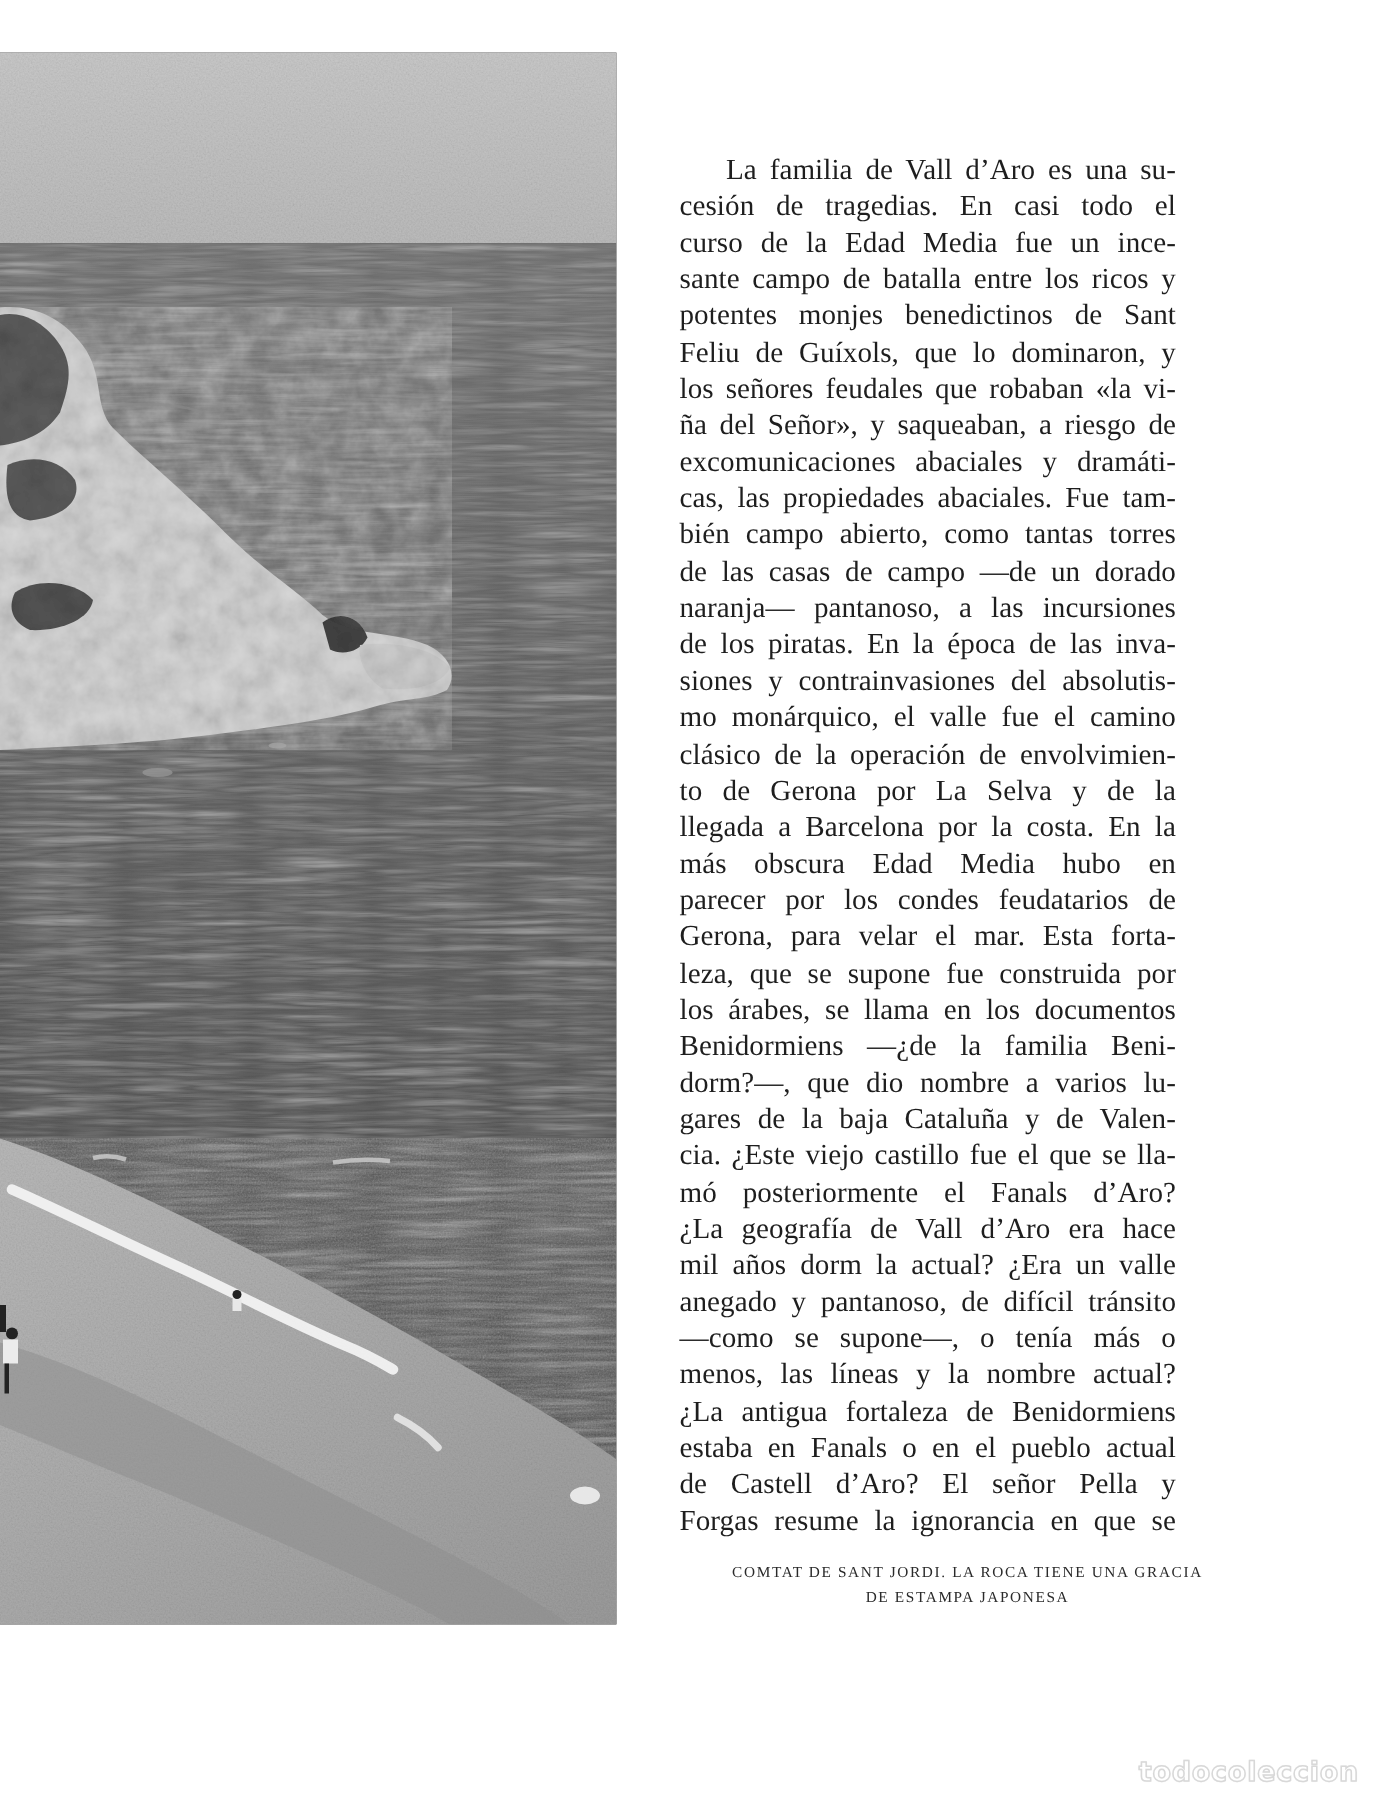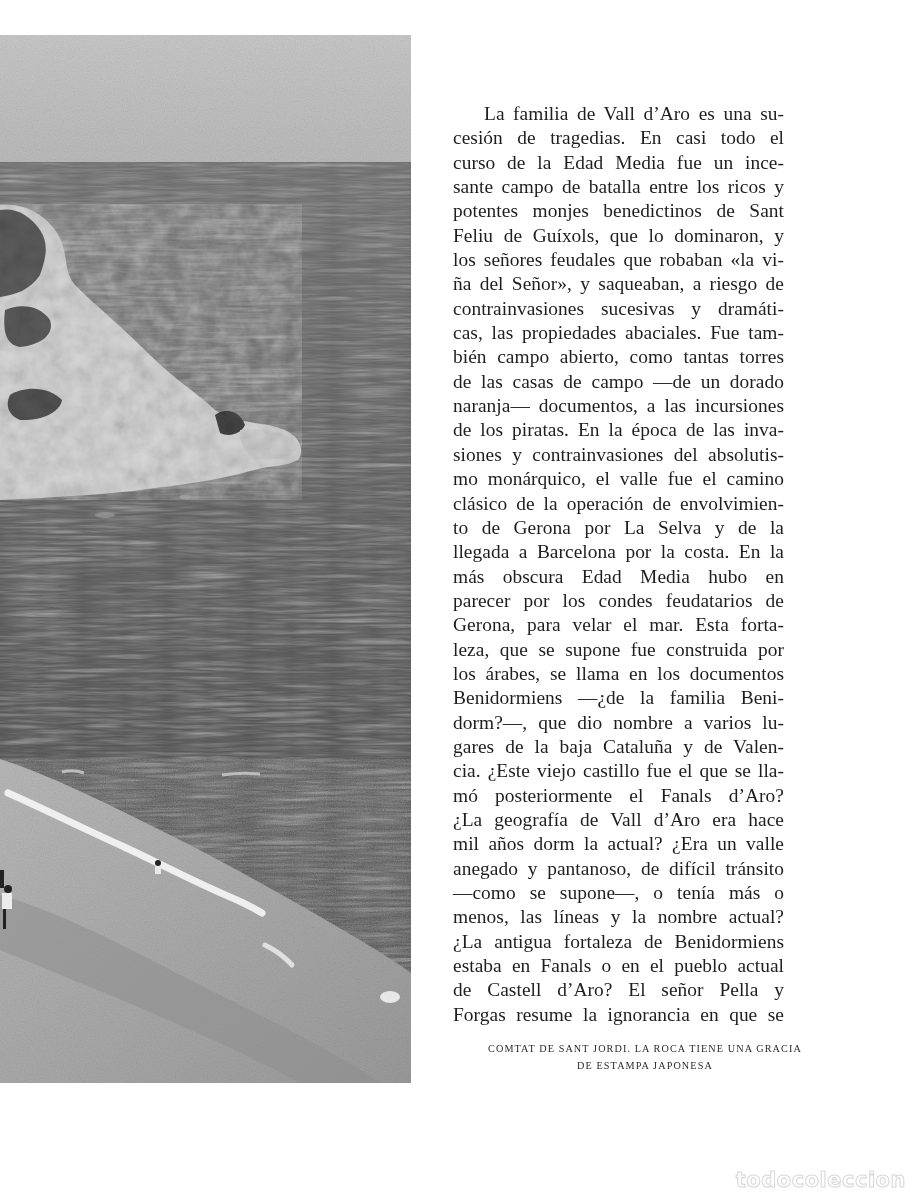--- a/index.html
+++ b/index.html
@@ -19,21 +19,21 @@
     display: block; height: 24.35px; line-height: 24.35px; font-size: 19.4px;
     text-align: justify; text-align-last: justify; white-space: nowrap; letter-spacing: 0.05px;
   }
   .line.first { text-indent: 31px; }
   .caption {
     position: absolute; left: 456px; top: 1040px; width: 378px; text-align: center;
     font-size: 10.2px; letter-spacing: 1.1px; line-height: 17px; color: #2a2a2a; text-transform: uppercase;
   }
   .watermark {
     position: absolute; right: 14px; bottom: 10px; font-family: "DejaVu Sans", sans-serif;
-    font-weight: bold; font-size: 21px; color: #ffffff; letter-spacing: 0.5px;
+    font-weight: bold; font-size: 18px; color: #ffffff; letter-spacing: 0.5px;
     -webkit-text-stroke: 1px #d8d8d8; text-shadow: 0 0 1px #cfcfcf; text-align: right;
   }
 </style>
 </head>
 <body>
 
 <div class="photo" aria-label="Black and white photograph of a rocky headland jutting into the sea with a sandy beach and surf in the foreground">
   <svg width="411" height="1048" viewBox="0 0 411 1048" xmlns="http://www.w3.org/2000/svg">
     <defs>
       <filter id="grain" x="0" y="0" width="100%" height="100%">
@@ -118,25 +118,25 @@
 
 <div class="text-col">
   <span class="line first">La familia de Vall d’Aro es una su-</span>
   <span class="line">cesión de tragedias. En casi todo el</span>
   <span class="line">curso de la Edad Media fue un ince-</span>
   <span class="line">sante campo de batalla entre los ricos y</span>
   <span class="line">potentes monjes benedictinos de Sant</span>
   <span class="line">Feliu de Guíxols, que lo dominaron, y</span>
   <span class="line">los señores feudales que robaban «la vi-</span>
   <span class="line">ña del Señor», y saqueaban, a riesgo de</span>
-  <span class="line">contrainvasiones sucesivas y dramáti-</span>
+  <span class="line">excomunicaciones abaciales y dramáti-</span>
   <span class="line">cas, las propiedades abaciales. Fue tam-</span>
   <span class="line">bién campo abierto, como tantas torres</span>
   <span class="line">de las casas de campo —de un dorado</span>
-  <span class="line">naranja— documentos, a las incursiones</span>
+  <span class="line">naranja— pantanoso, a las incursiones</span>
   <span class="line">de los piratas. En la época de las inva-</span>
   <span class="line">siones y contrainvasiones del absolutis-</span>
   <span class="line">mo monárquico, el valle fue el camino</span>
   <span class="line">clásico de la operación de envolvimien-</span>
   <span class="line">to de Gerona por La Selva y de la</span>
   <span class="line">llegada a Barcelona por la costa. En la</span>
   <span class="line">más obscura Edad Media hubo en</span>
   <span class="line">parecer por los condes feudatarios de</span>
   <span class="line">Gerona, para velar el mar. Esta forta-</span>
   <span class="line">leza, que se supone fue construida por</span>

